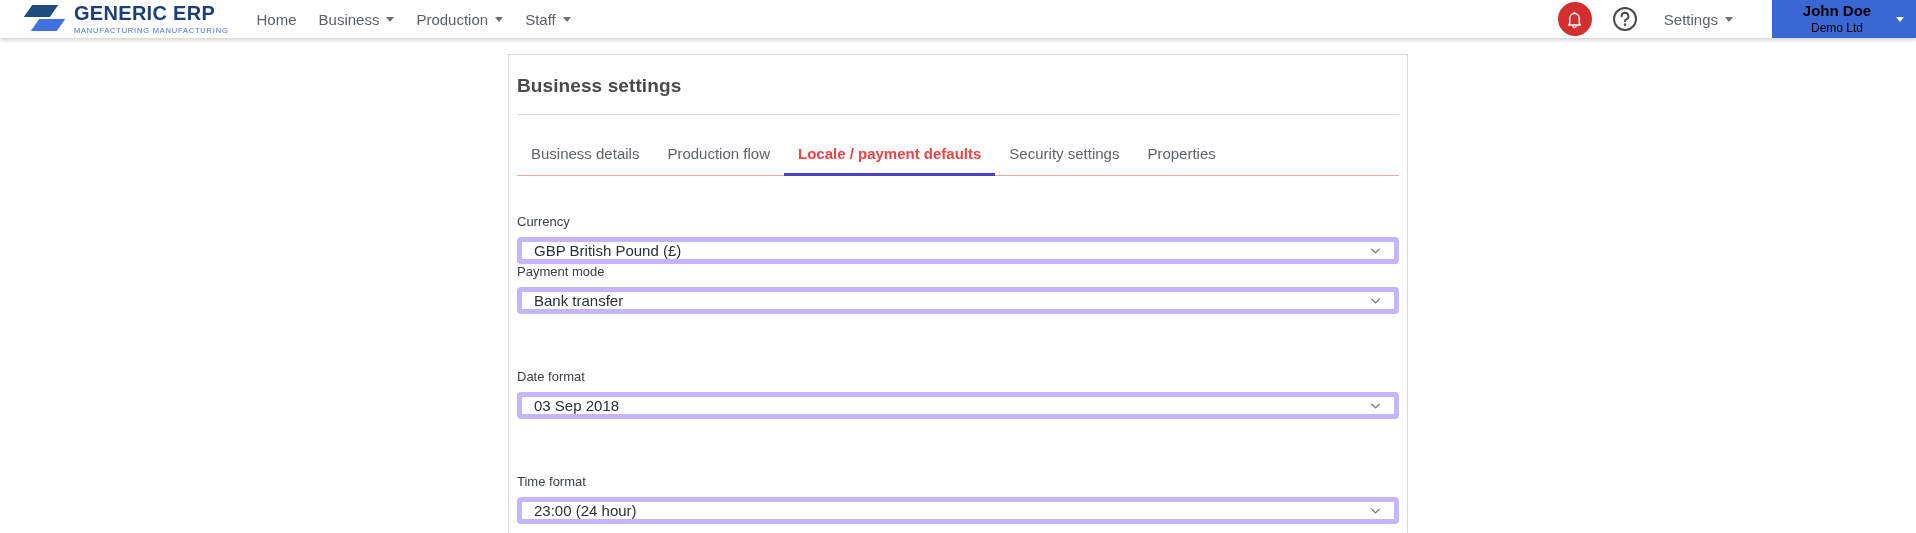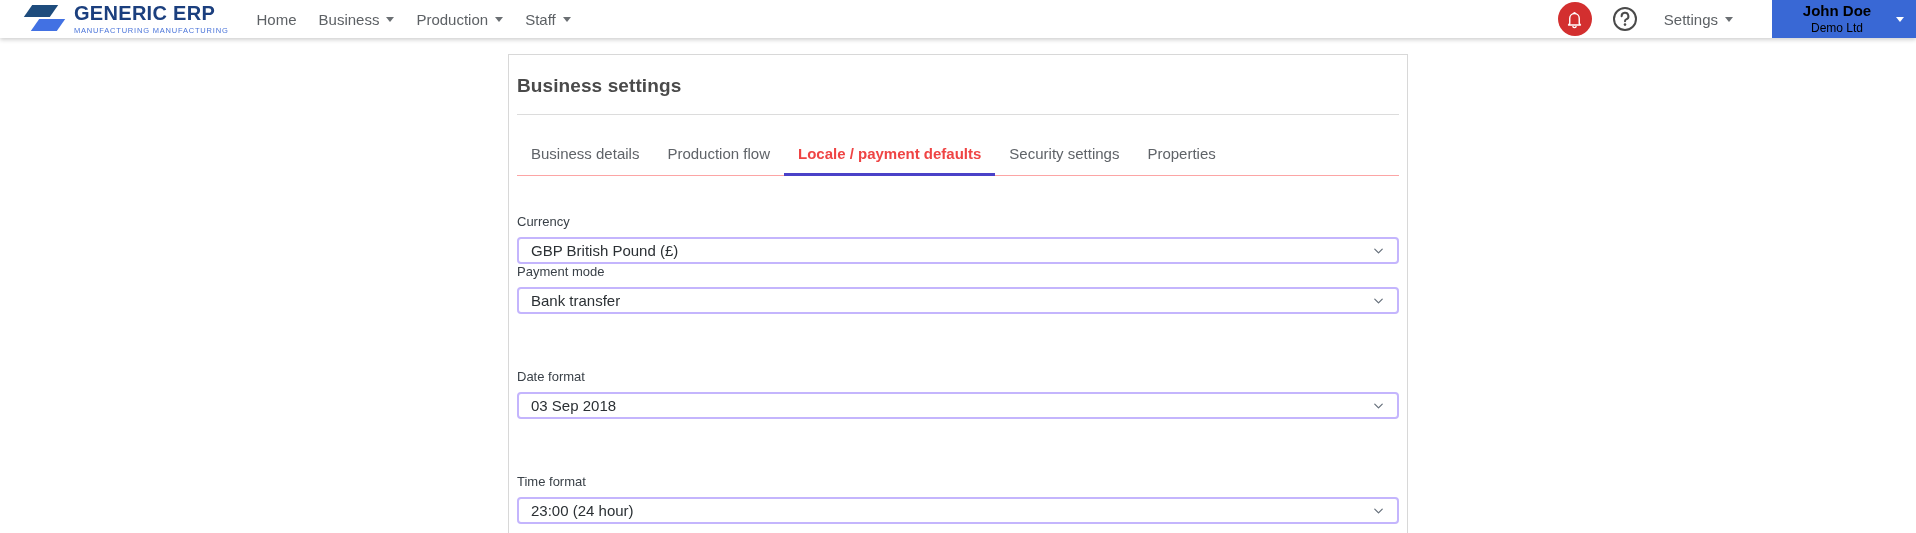--- a/index.html
+++ b/index.html
@@ -50,21 +50,21 @@
   .tab { padding:8px 14px 11px; font-size:15px; color:#5f6368; cursor:pointer;
          white-space:nowrap; border-bottom:3px solid transparent; margin-bottom:-1px; }
   .tab.active { color:#ef4444; border-bottom-color:#4a41c8;font-weight:bold; }
 
   .form-grid { display:grid; grid-template-columns:1fr; column-gap:26px;
                row-gap:0; margin-top:38px; }
   .field { display:flex; flex-direction:column; }
   .field.row2 { margin-top:55px; }
   .field-label { font-size:13px; color:#3a4148; margin-bottom:8px; }
   .select { position:relative; display:flex; align-items:center; height:27px;
-            border:2px solid #c4b5fd; border-radius:4px; background:#fff;
+            border:5px solid #c4b5fd; border-radius:4px; background:#fff;
             padding:0 36px 0 12px; font-size:15px; color:#2b3034; cursor:pointer; }
   .select .chev { position:absolute; right:11px; top:50%; transform:translateY(-50%); }
 
   .card-actions { display:flex; justify-content:flex-end; margin-top:80px; }
   .update-btn { min-width:76px; height:28px; background:#86efac; border:1px solid #d5d5d5;
                 border-radius:4px; font-size:15px; color:#3e63dd; cursor:pointer;
                 font-family:"Liberation Sans", sans-serif; padding:0 14px; }
 </style>
 </head>
 <body>

